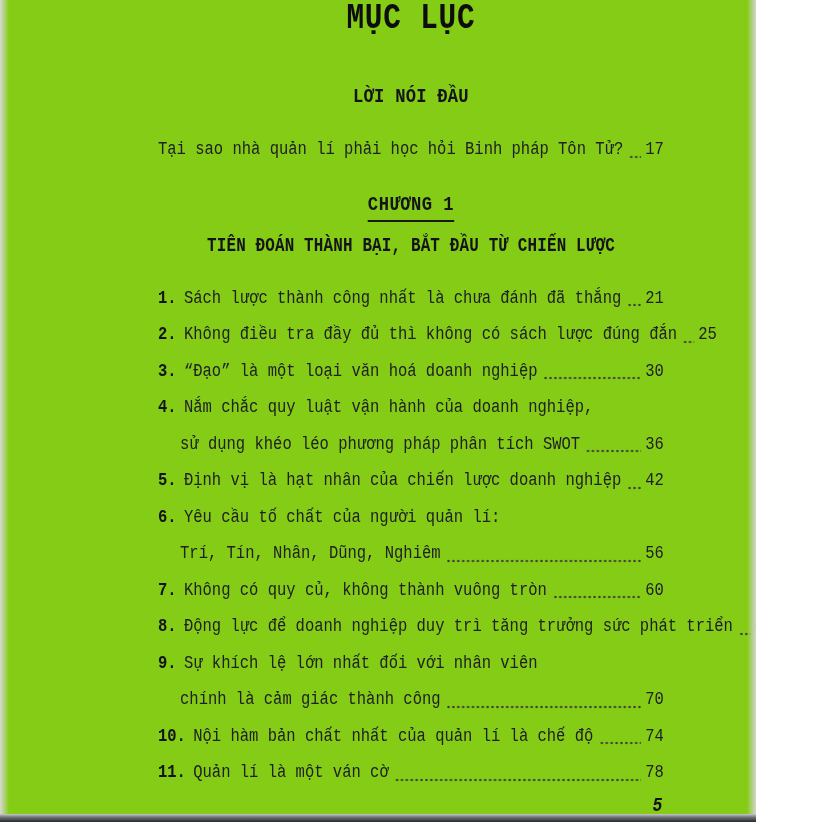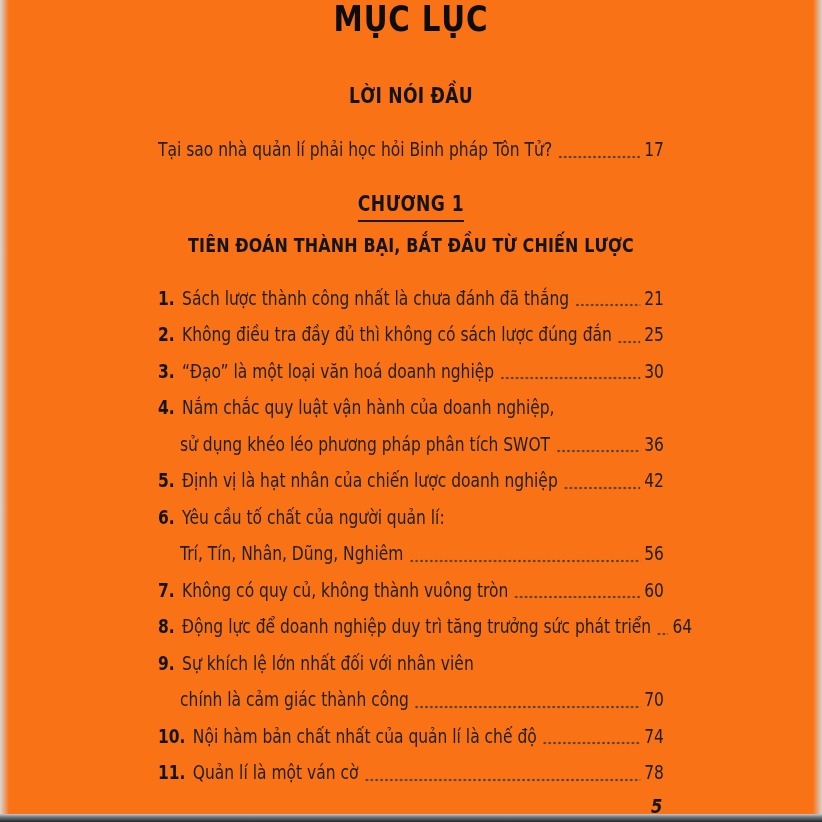--- a/index.html
+++ b/index.html
@@ -3,24 +3,25 @@
 <meta charset="utf-8">
 <style>
   * { margin: 0; padding: 0; box-sizing: border-box; }
   html, body { background: #ffffff; }
   body {
     font-family: "DejaVu Sans", "Liberation Sans", sans-serif;
     color: #1e1e1e;
   }
   .photo {
     position: relative;
-    width: 822px;
+    width: 756px;
     height: 822px;
-    background: #f97316;
+    background: #84cc16;
     overflow: hidden;
+    font-family: Liberation Mono, monospace;
   }
   .edge-left {
     position: absolute; left: 0; top: 0; bottom: 0; width: 9px;
     background: linear-gradient(to right, #d7d7d7, rgba(255,255,255,0));
   }
   .edge-right {
     position: absolute; right: 0; top: 0; bottom: 0; width: 9px;
     background: linear-gradient(to left, #d3d3d3, rgba(255,255,255,0));
   }
   .edge-bottom {

